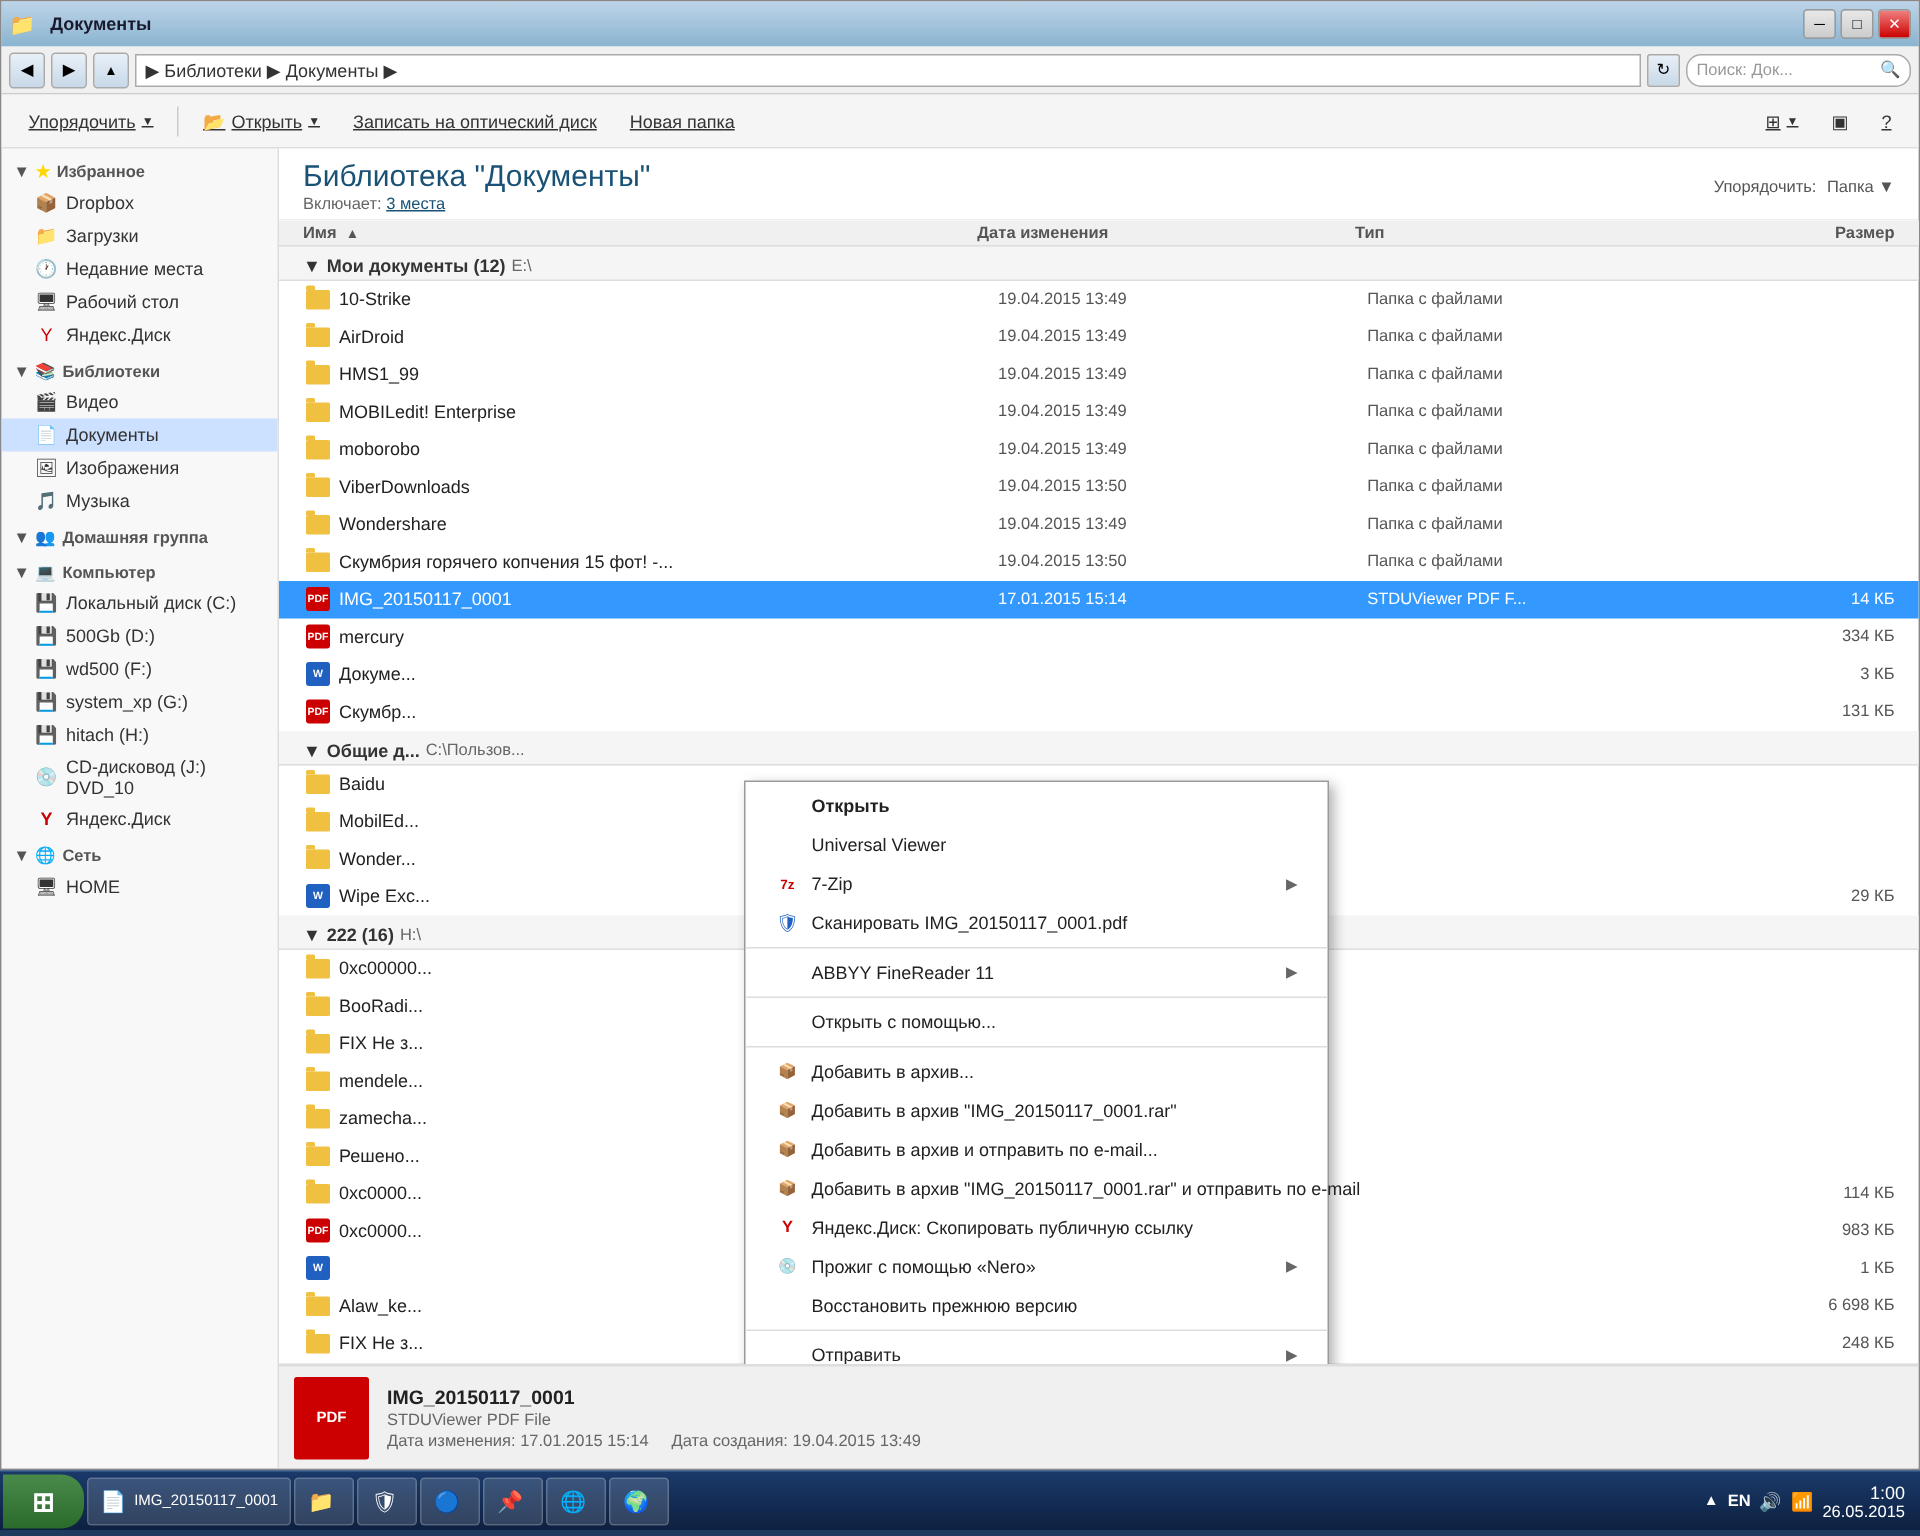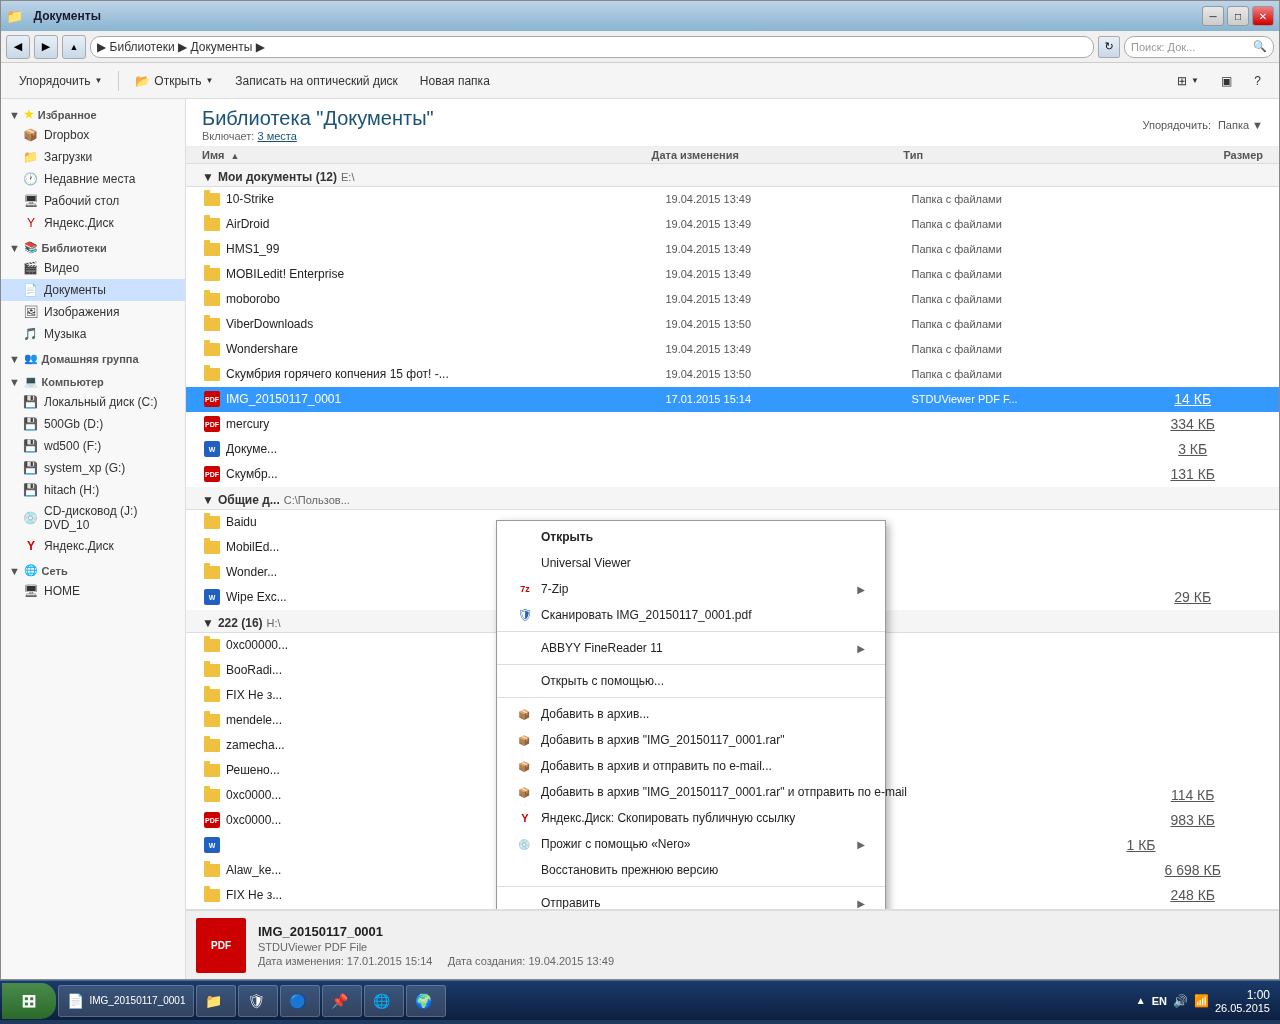--- a/index.html
+++ b/index.html
@@ -12,27 +12,27 @@
     .title-bar { height: 30px; background: linear-gradient(to bottom, #bdd4e8 0%, #8ab4d0 100%); display: flex; align-items: center; padding: 0 5px; justify-content: space-between; }
     .title-bar-left { display: flex; align-items: center; gap: 4px; }
     .title-bar-title { font-size: 12px; color: #1a1a2e; font-weight: 600; margin-left: 6px; }
     .title-btn { width: 22px; height: 20px; display: flex; align-items: center; justify-content: center; background: linear-gradient(to bottom, #e8e8e8, #ccc); border: 1px solid #999; font-size: 10px; cursor: pointer; border-radius: 3px; }
     .title-btn.close { background: linear-gradient(to bottom, #f08080, #c00); color: white; }
     .win-controls { display: flex; gap: 3px; }
 
     
     .address-bar { height: 32px; background: #f0f0f0; border-bottom: 1px solid #ccc; display: flex; align-items: center; padding: 2px 5px; gap: 4px; }
     .nav-btn { width: 24px; height: 24px; background: linear-gradient(to bottom, #e8f0f8, #c8d8e8); border: 1px solid #aaa; border-radius: 3px; display: flex; align-items: center; justify-content: center; font-size: 11px; cursor: pointer; }
-    .address-path { flex: 1; height: 22px; background: white; border: 1px solid #aaa; border-radius: 10px; display: flex; align-items: center; padding: 0 6px; font-size: 12px; color: #333; }
+    .address-path { flex: 1; height: 22px; background: white; border: 1px solid #aaa; border-radius: 0; display: flex; align-items: center; padding: 0 6px; font-size: 12px; color: #333; }
     .search-box { width: 150px; height: 22px; background: white; border: 1px solid #aaa; border-radius: 10px; display: flex; align-items: center; padding: 0 6px; font-size: 11px; color: #999; }
     .refresh-btn { width: 22px; height: 22px; background: linear-gradient(to bottom, #e8f0f8, #c8d8e8); border: 1px solid #aaa; border-radius: 2px; display: flex; align-items: center; justify-content: center; font-size: 11px; cursor: pointer; }
 
     
     .toolbar { height: 36px; background: #f5f5f5; border-bottom: 1px solid #ddd; display: flex; align-items: center; padding: 0 8px; gap: 2px; }
-    .toolbar-btn { height: 28px; padding: 0 10px; background: transparent; border: none; cursor: pointer; display: flex; align-items: center; gap: 4px; font-size: 12px; color: #333; border-radius: 3px; }
+    .toolbar-btn { height: 28px; padding: 0 10px; background: transparent; border: none; cursor: pointer; display: flex; align-items: center; gap: 4px; font-size: 12px; color: #333; border-radius: 3px; text-decoration: underline; }
     .toolbar-sep { width: 1px; height: 20px; background: #ccc; margin: 0 4px; }
     .dropdown-arrow { font-size: 8px; }
 
     
     .content-area { flex: 1; display: flex; overflow: hidden; }
 
     
     .sidebar { width: 185px; background: #f8f8f8; border-right: 1px solid #ddd; overflow-y: auto; padding: 6px 0; flex-shrink: 0; }
     .sidebar-section { margin-bottom: 4px; }
     .sidebar-section-header { display: flex; align-items: center; padding: 3px 8px; font-size: 11px; font-weight: 600; color: #555; cursor: pointer; }
@@ -58,21 +58,21 @@
 
     .group-header { padding: 6px 16px 2px; font-size: 12px; font-weight: 600; color: #333; border-bottom: 1px solid #ddd; background: #f5f5f5; display: flex; align-items: center; gap: 4px; }
     .group-path { font-size: 11px; font-weight: normal; color: #666; }
 
     .file-row { display: flex; align-items: center; padding: 2px 16px; font-size: 12px; color: #222; cursor: pointer; border-bottom: 1px solid transparent; }
     .file-row.highlighted { background: #3399ff; color: white; }
     .file-icon { width: 20px; height: 20px; display: flex; align-items: center; justify-content: center; flex-shrink: 0; margin-right: 4px; }
     .file-name { flex: 2.5; overflow: hidden; text-overflow: ellipsis; white-space: nowrap; }
     .file-date { flex: 1.4; color: #555; font-size: 11px; }
     .file-type { flex: 1.2; color: #555; font-size: 11px; }
-    .file-size { flex: 0.8; color: #555; font-size: 14px; text-align: center; text-decoration: underline; }
+    .file-size { flex: 0.8; color: #555; font-size: 11px; text-align: right; }
     .file-row.highlighted .file-date,
     .file-row.highlighted .file-type,
     .file-row.highlighted .file-size { color: white; }
 
     
     .ico-folder { display: inline-block; width: 16px; height: 13px; background: #f0c040; border-radius: 1px; position: relative; }
     .ico-folder::before { content: ''; position: absolute; top: -3px; left: 0; width: 6px; height: 3px; background: #f0c040; border-radius: 1px 1px 0 0; }
     
     .ico-pdf { display: inline-block; width: 16px; height: 16px; background: #cc0000; color: white; font-size: 7px; font-weight: bold; display: flex; align-items: center; justify-content: center; border-radius: 2px; }
     

